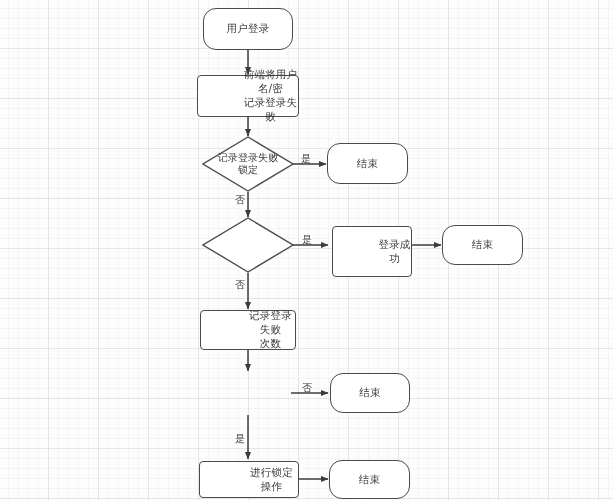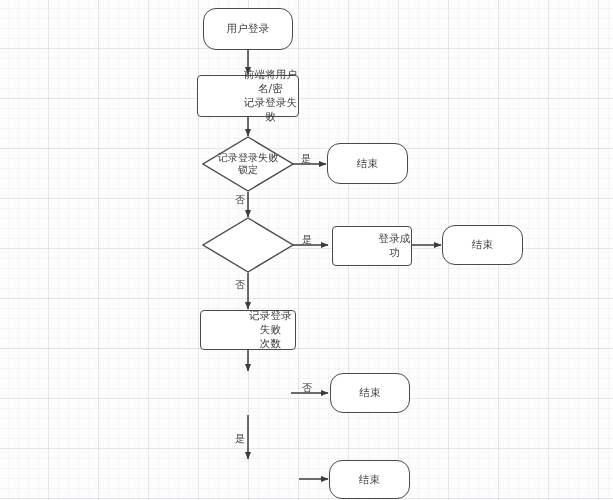--- a/index.html
+++ b/index.html
@@ -144,21 +144,21 @@
   <div class="decision-wrap" style="left:202px;top:217px;width:92px;height:56px;">
     <span class="decision-shape">
       <svg viewBox="0 0 92 56" preserveAspectRatio="none" xmlns="http://www.w3.org/2000/svg">
         <polygon points="46,1 91,28 46,55 1,28" fill="#ffffff" stroke="#4a4a4a" stroke-width="1.4"></polygon>
       </svg>
     </span>
   </div>
 
   <div class="edge-label" style="left:299px;top:235px;width:16px;">是</div>
 
-  <div class="node process" style="left:332px;top:226px;width:80px;height:40px;">
+  <div class="node process" style="left:332px;top:226px;width:80px;height:51px;">
     <span>登录成功</span>
   </div>
 
   <div class="node terminator" style="left:442px;top:225px;width:81px;height:40px;">
     <span>结束</span>
   </div>
 
   <div class="edge-label" style="left:232px;top:280px;width:16px;">否</div>
 
   <div class="node process" style="left:200px;top:310px;width:96px;height:40px;">
@@ -170,18 +170,21 @@
 
 
   <div class="edge-label" style="left:299px;top:383px;width:16px;">否</div>
 
   <div class="node terminator" style="left:330px;top:373px;width:80px;height:40px;">
     <span>结束</span>
   </div>
 
   <div class="edge-label" style="left:232px;top:434px;width:16px;">是</div>
 
+  <div class="node process" style="left:199px;top:461px;width:100px;height:37px;">
+    <span>进行锁定操作</span>
+  </div>
 
   <div class="node terminator" style="left:329px;top:460px;width:81px;height:39px;">
     <span>结束</span>
   </div>
 
 </div>
 
 </body></html>

